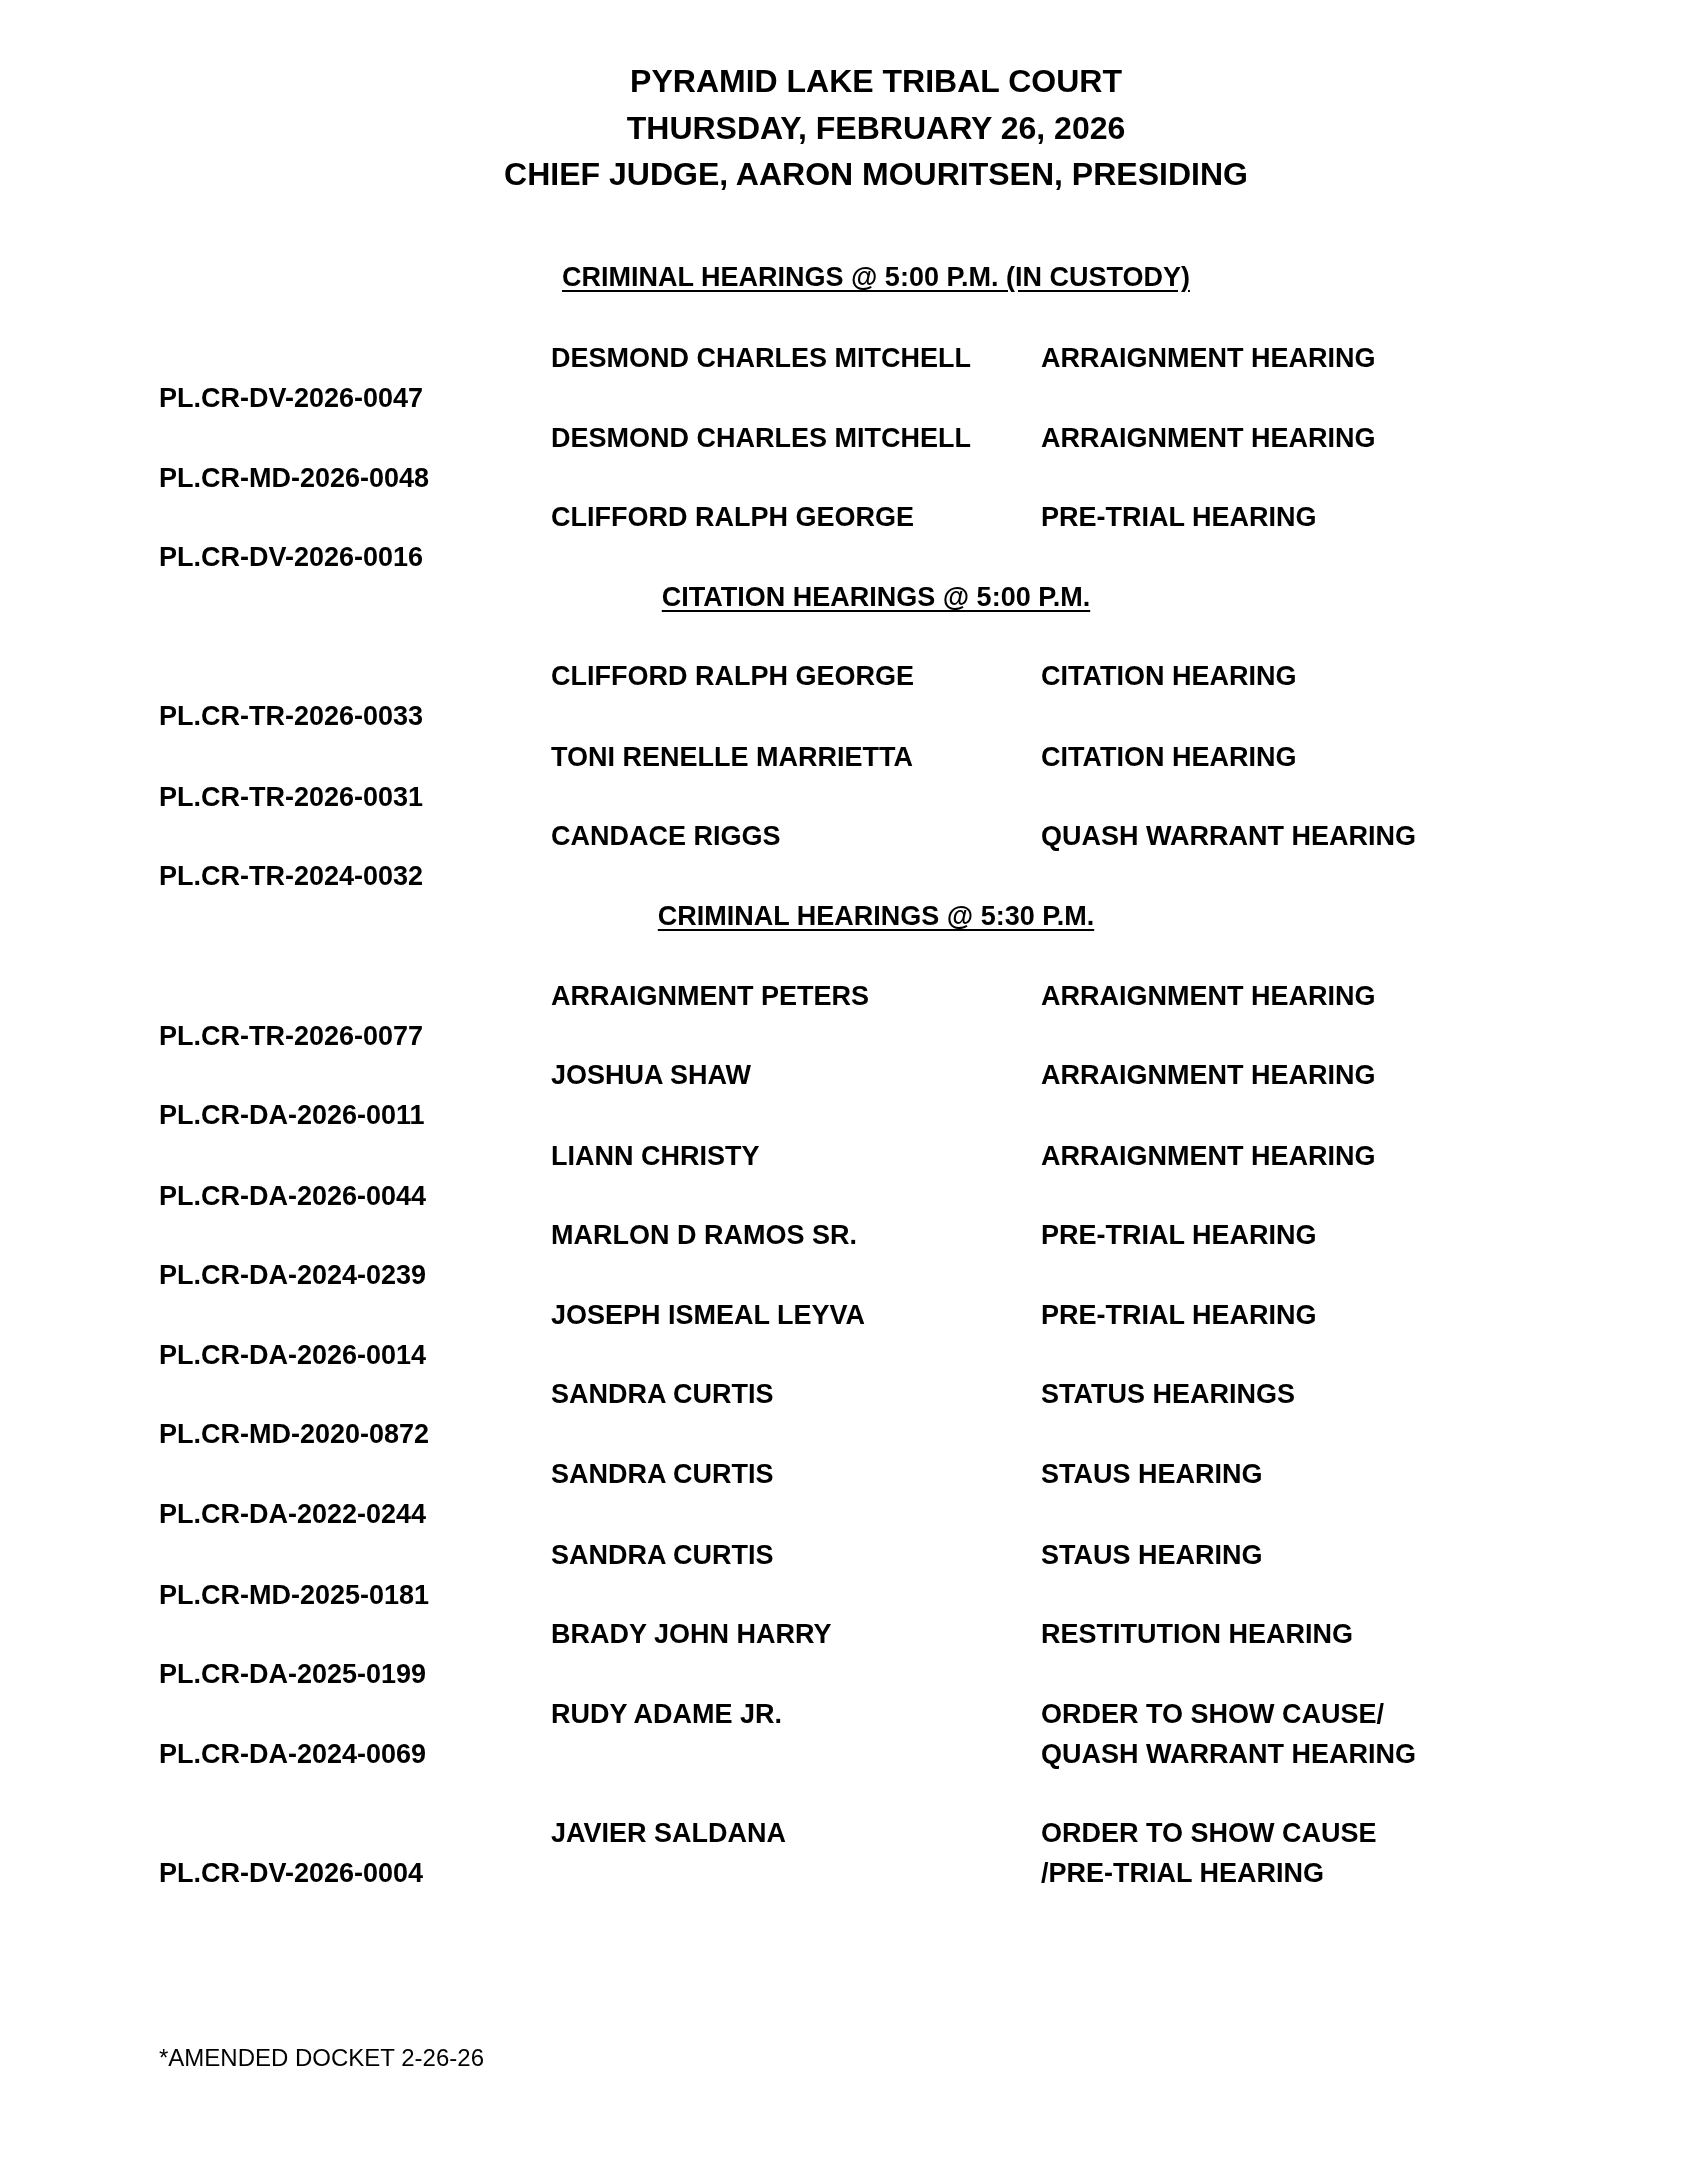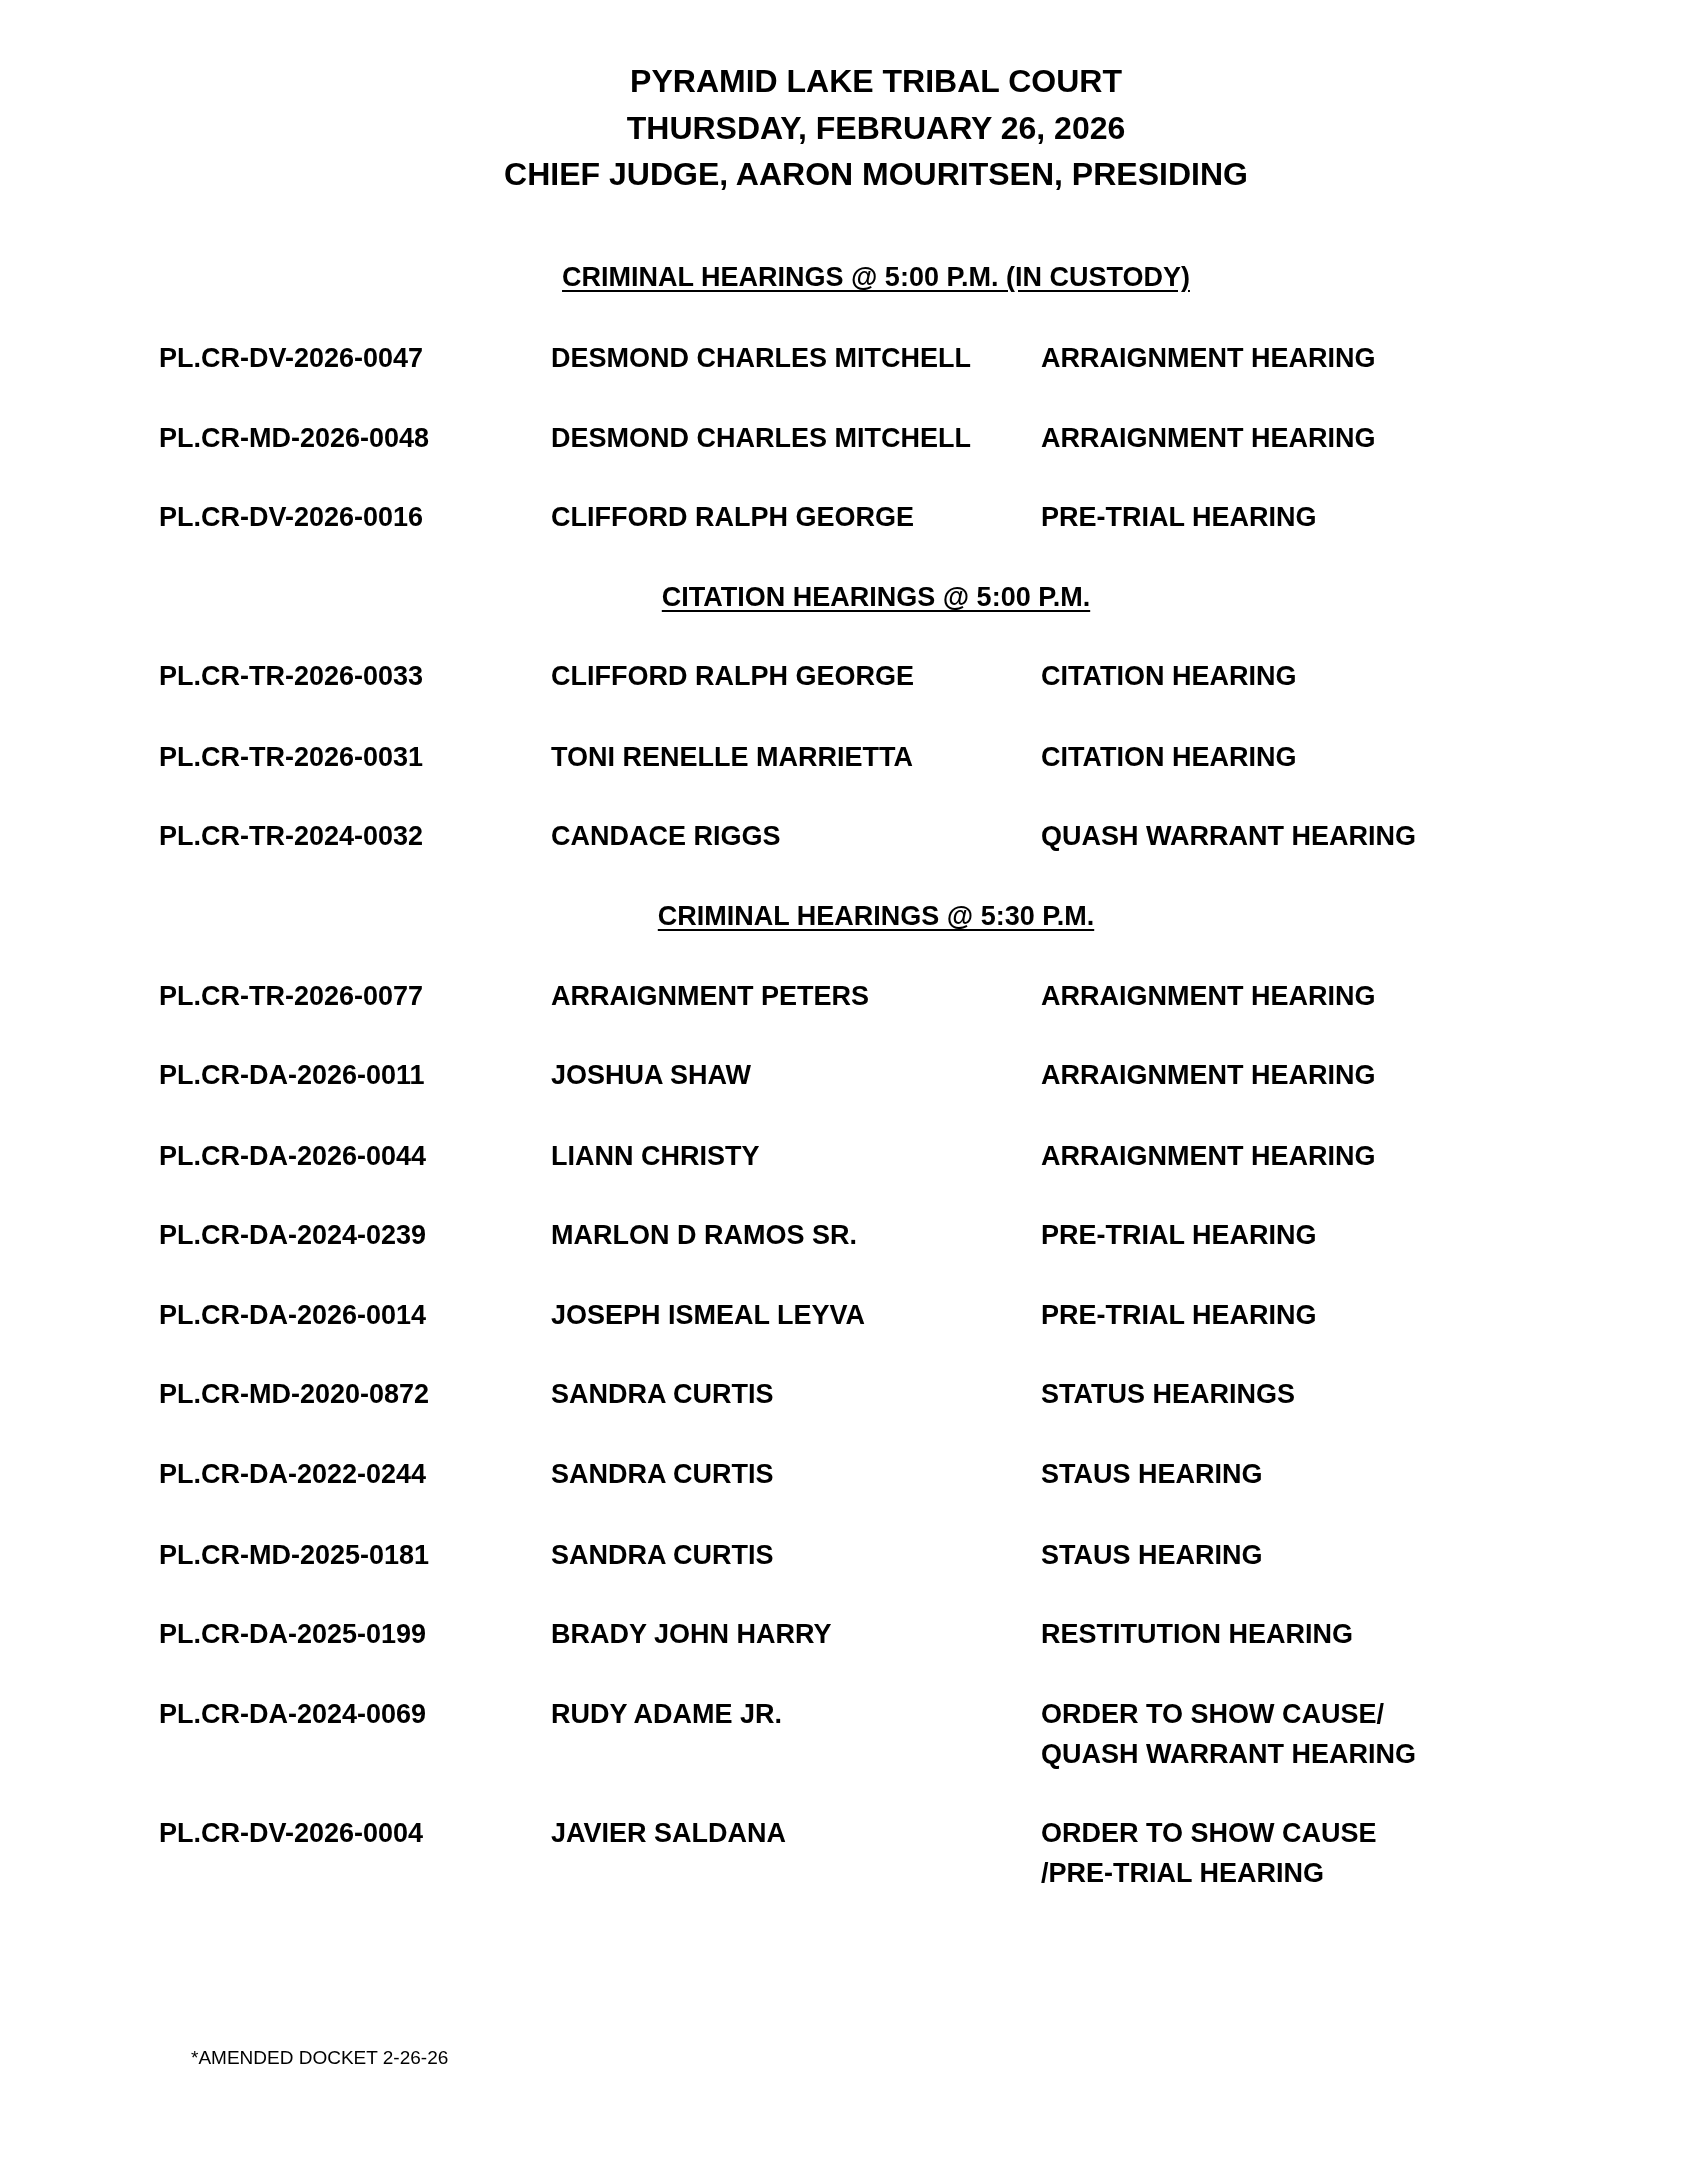--- a/index.html
+++ b/index.html
@@ -5,24 +5,24 @@
   html, body { margin: 0; padding: 0; background: #ffffff; }
   body { width: 1683px; height: 2178px; position: relative; overflow: hidden;
          font-family: "Liberation Sans", sans-serif; color: #000; }
   .title { position: absolute; left: 0; width: 1752px; text-align: center;
            font-weight: bold; font-size: 32px; line-height: 40px; }
   .heading { position: absolute; left: 0; width: 1752px; text-align: center;
              font-weight: bold; font-size: 27px; line-height: 34px; text-decoration: underline;
              text-underline-offset: 4px; }
   .row { position: absolute; left: 0; width: 1683px; font-weight: bold; font-size: 27px; line-height: 40px; }
   .cell { position: absolute; top: 0; white-space: nowrap; }
-  .c-case { left: 159px; }
+  .c-case { left: 159px; margin-top: 40px; }
   .c-name { left: 551px; }
   .c-type { left: 1041px; }
-  .footer { position: absolute; left: 159px; top: 2041px; font-size: 19px; line-height: 34px; margin-left: 32px; }
+  .footer { position: absolute; left: 159px; top: 2041px; font-size: 24px; line-height: 34px; }
 </style>
 </head>
 <body>
 
 <div class="title" style="top:61px">PYRAMID LAKE TRIBAL COURT</div>
 <div class="title" style="top:108px">THURSDAY, FEBRUARY 26, 2026</div>
 <div class="title" style="top:154px">CHIEF JUDGE, AARON MOURITSEN, PRESIDING</div>
 
 <div class="heading" style="top:260px">CRIMINAL HEARINGS @ 5:00 P.M. (IN CUSTODY)</div>
 <div class="row" style="top:338px">

